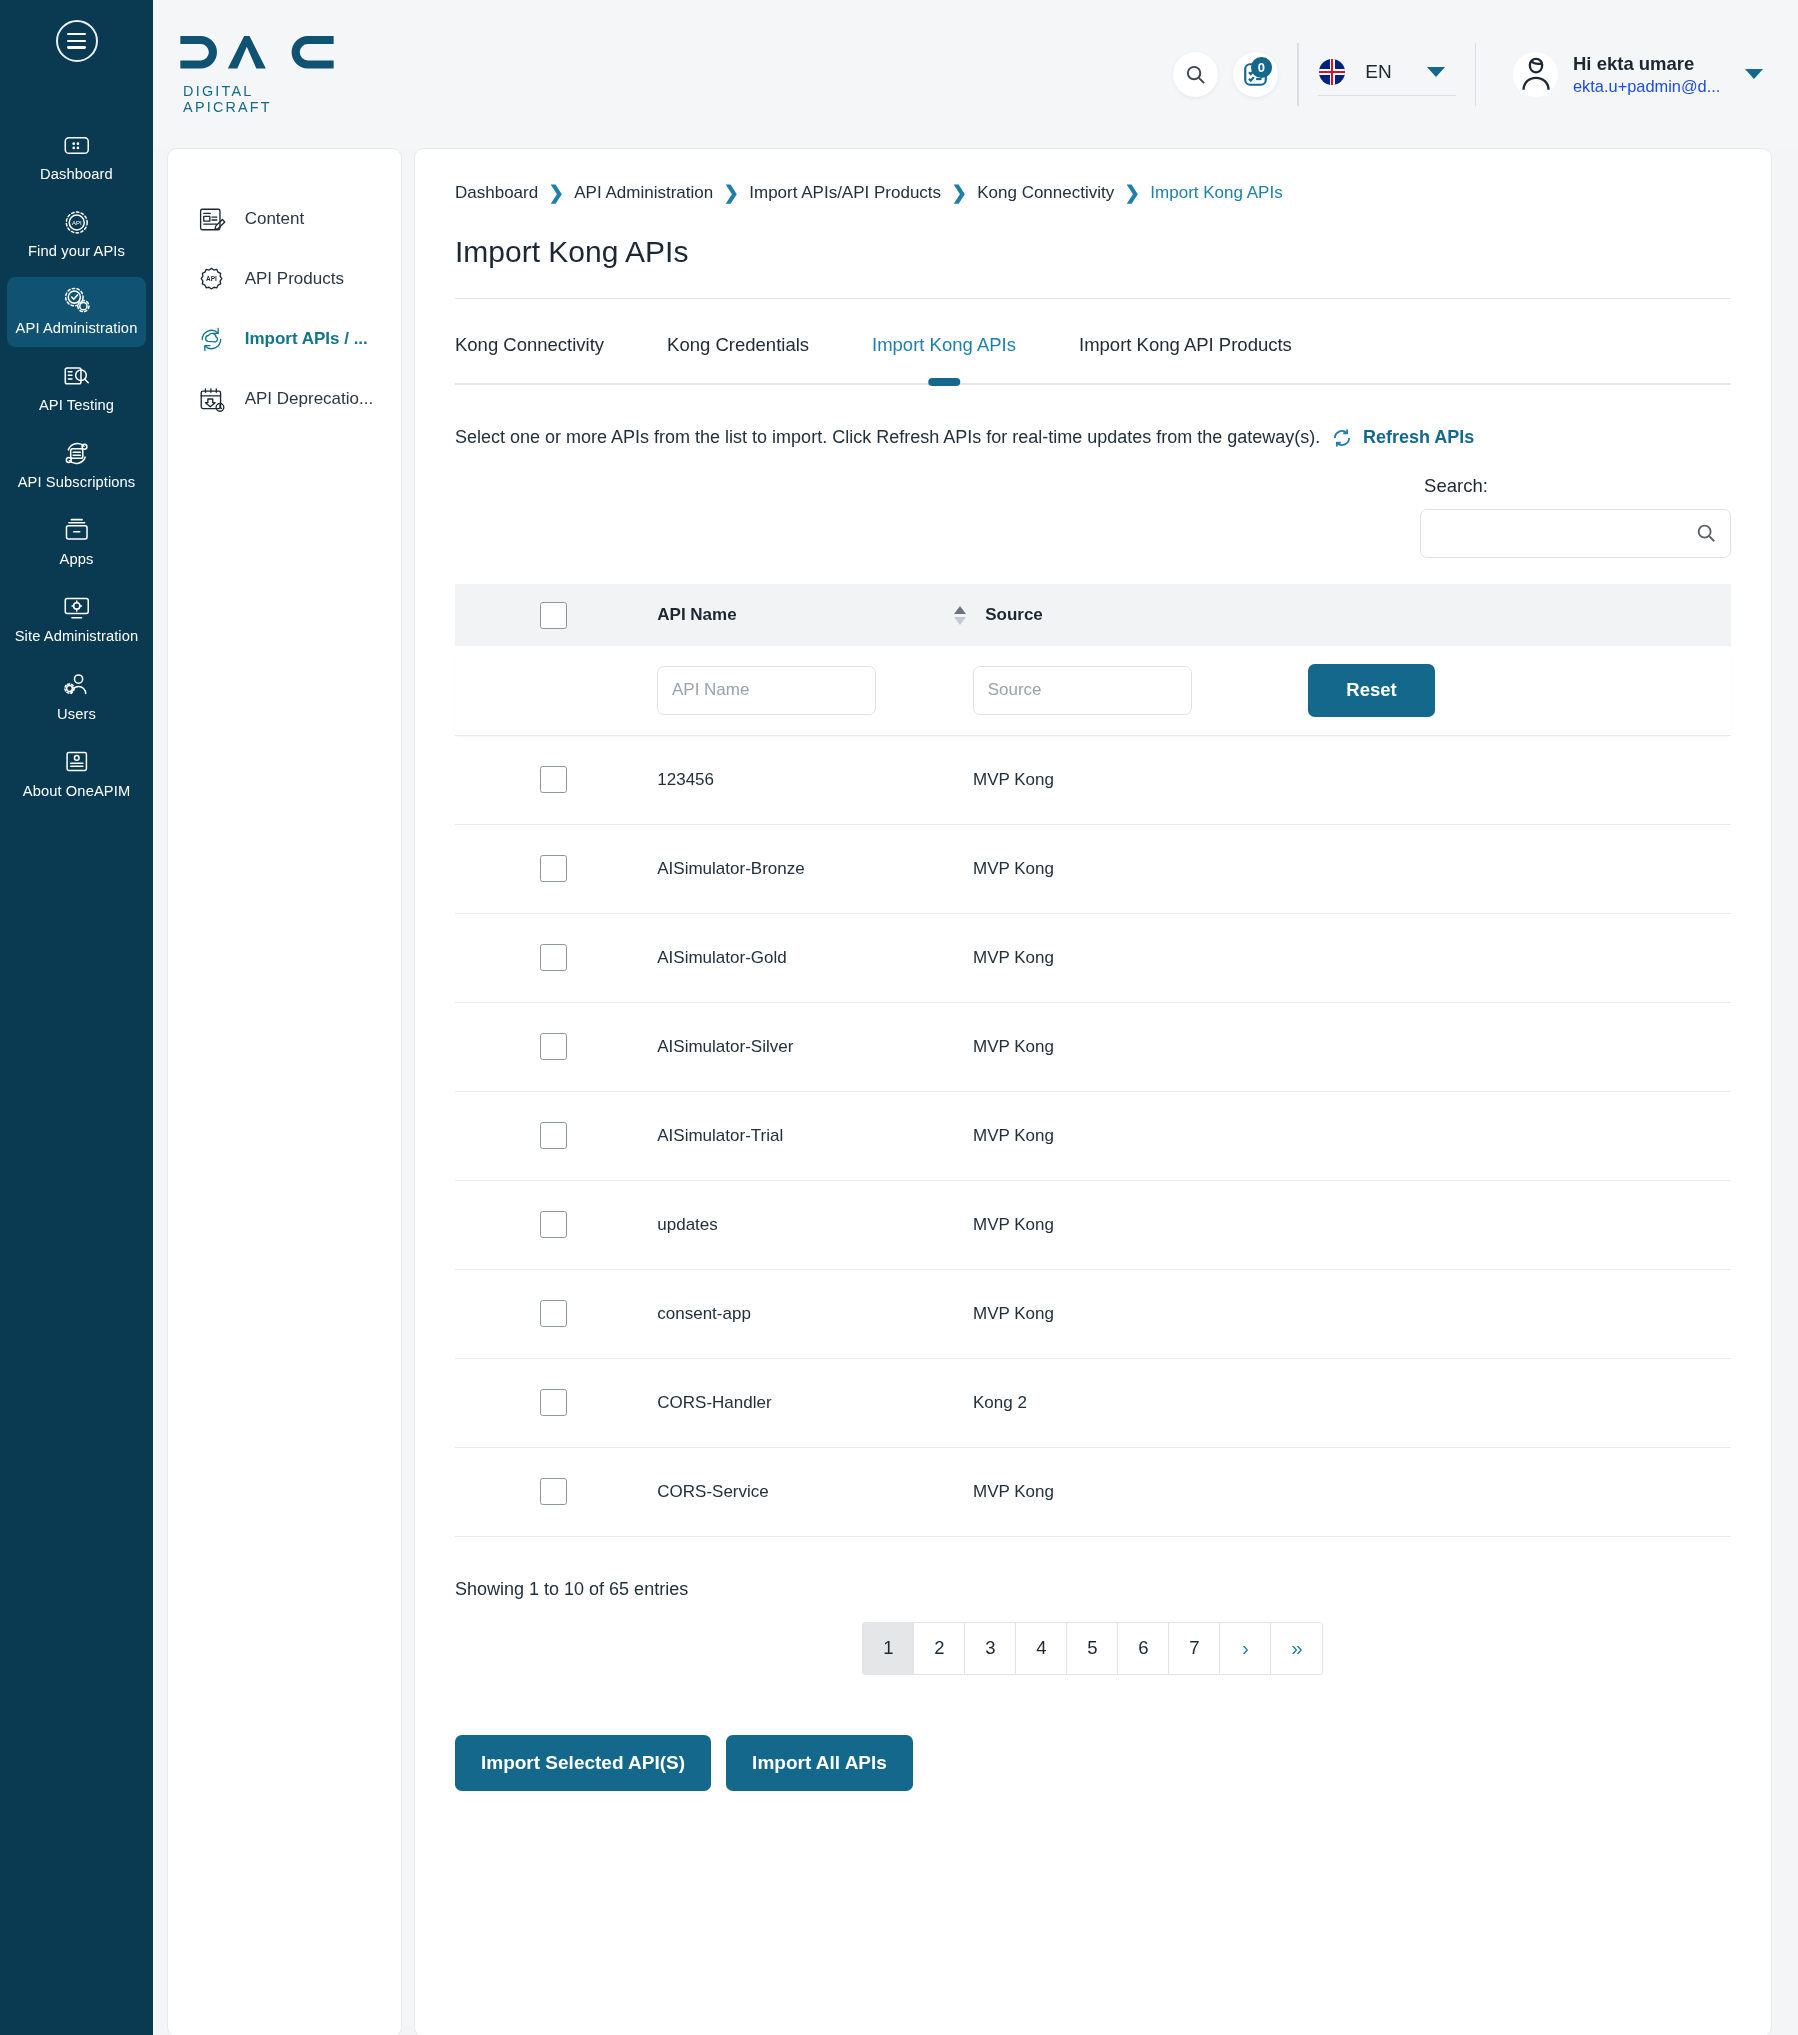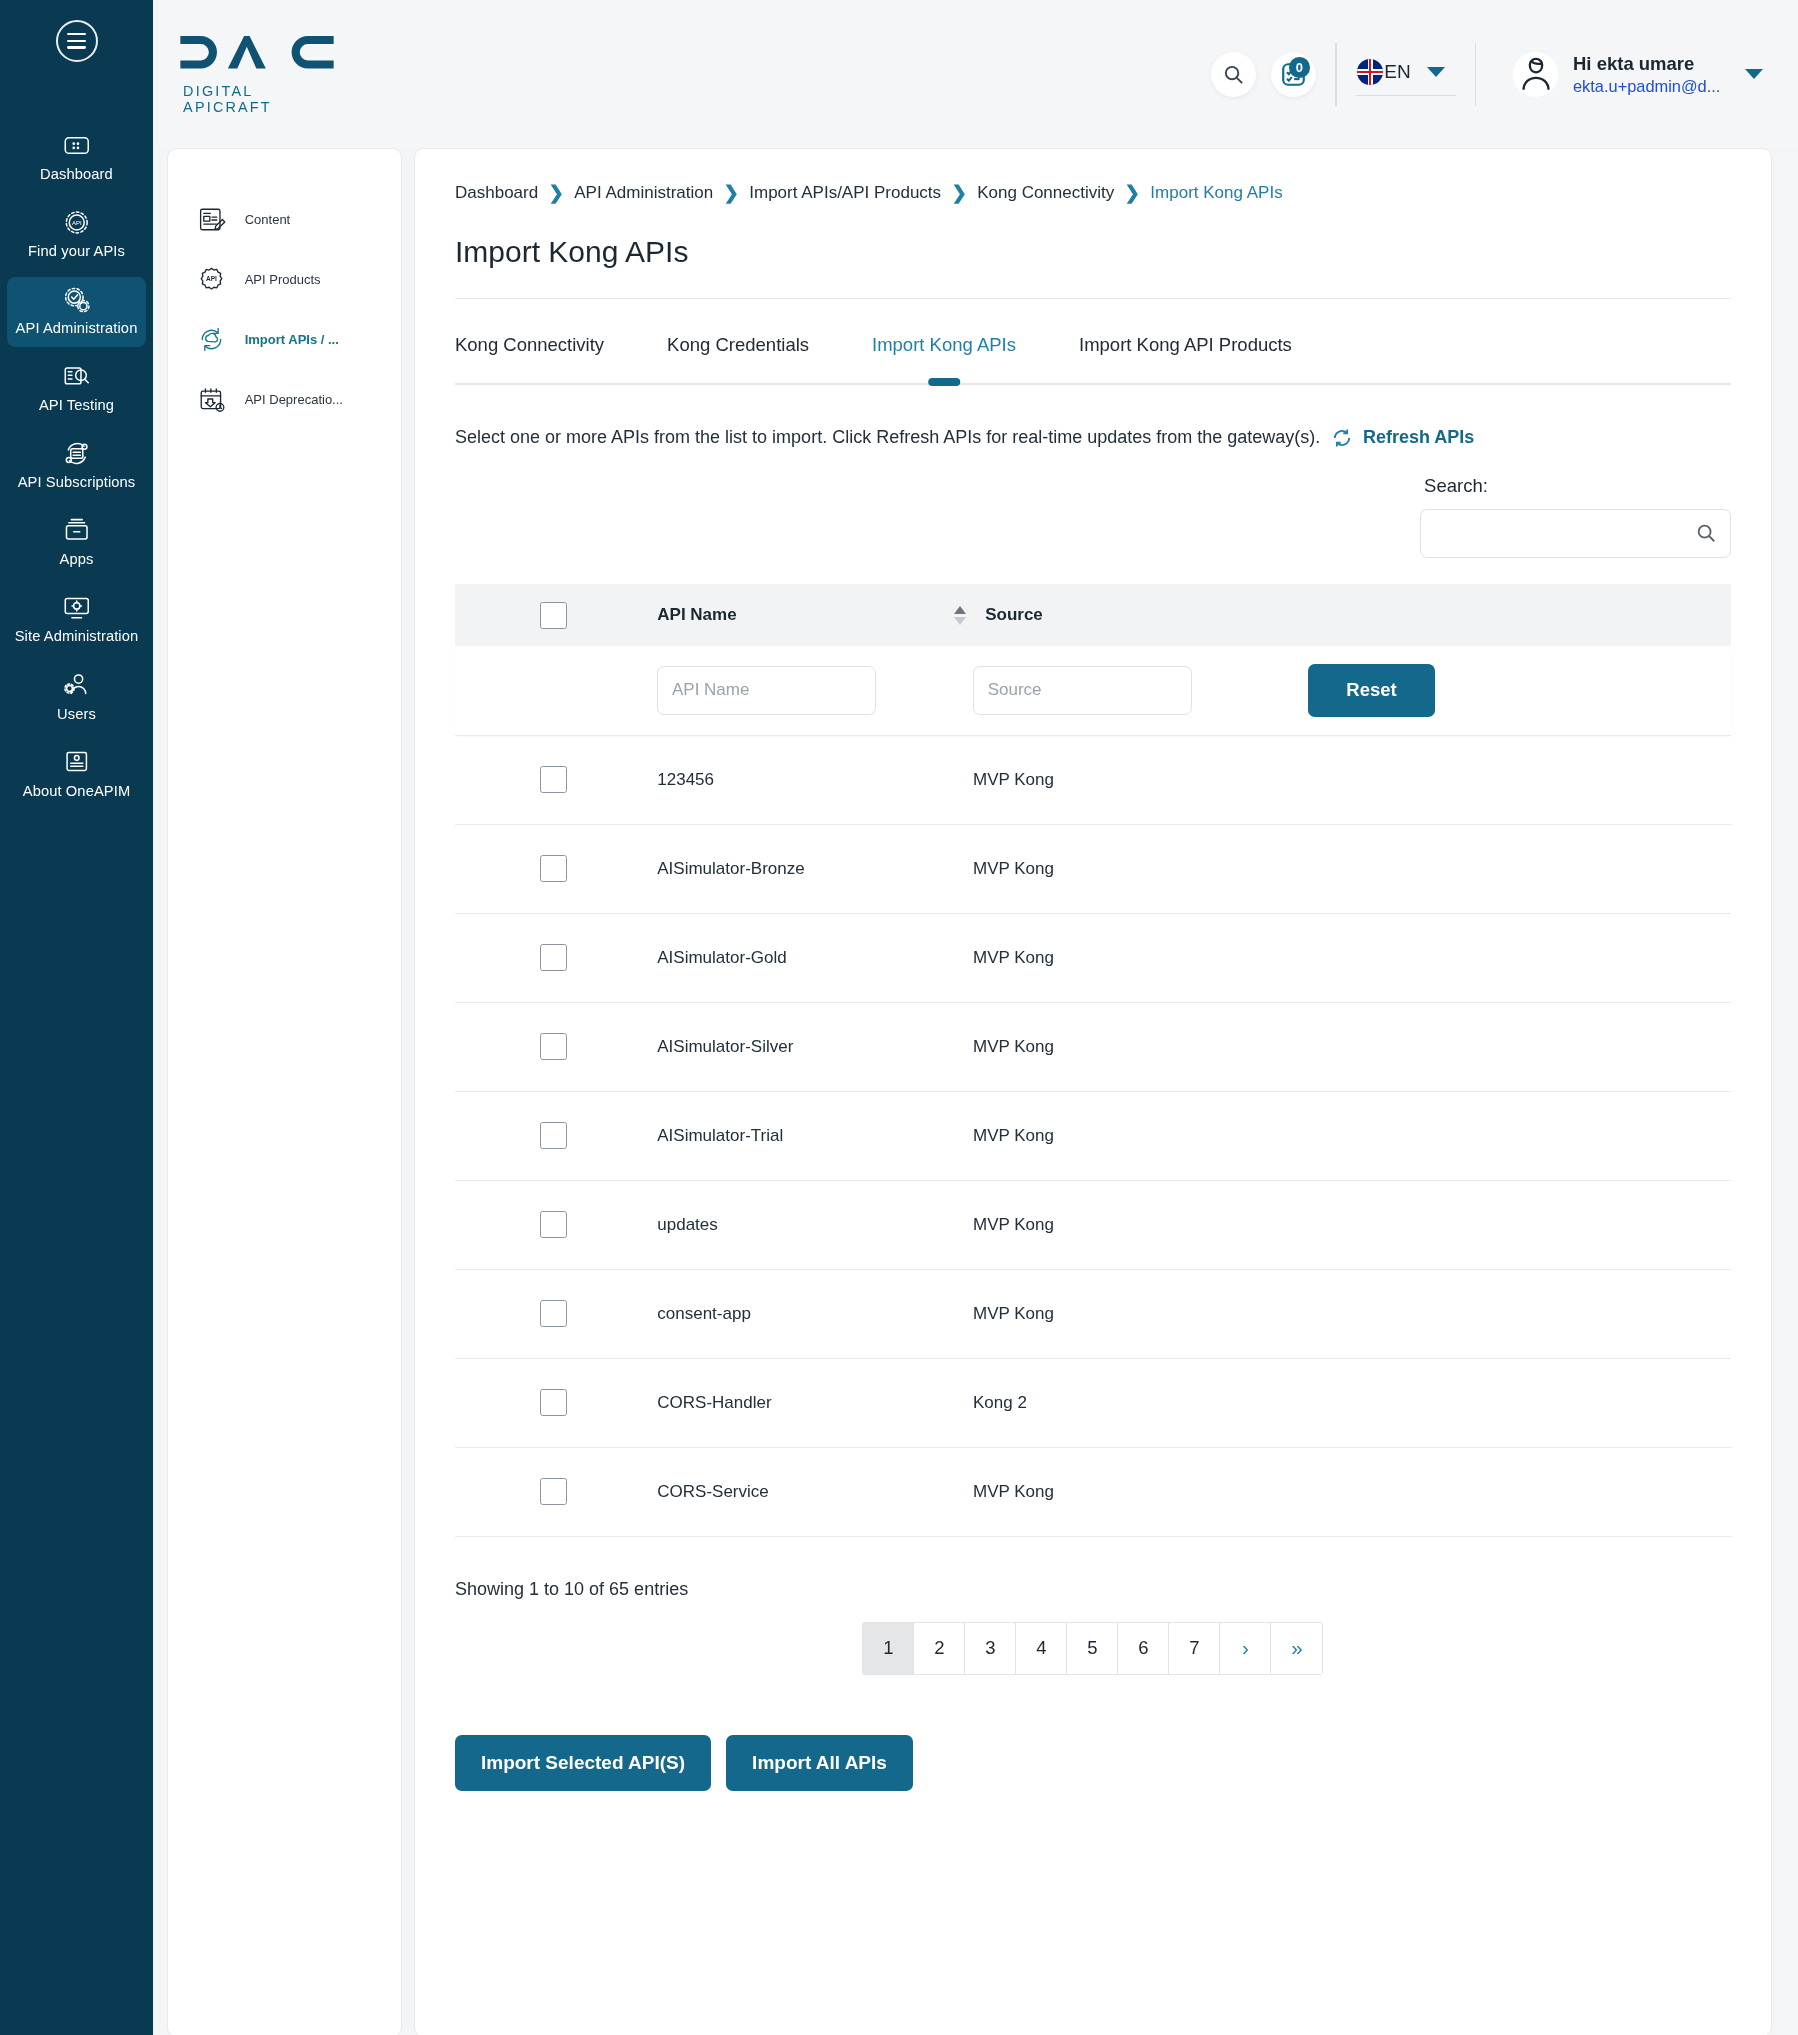--- a/index.html
+++ b/index.html
@@ -46,21 +46,21 @@
   .topbar-right { display: flex; align-items: center; gap: 0; }
   .circle-btn { width: 45px; height: 45px; border-radius: 50%; background: #fff; display: flex;
                 align-items: center; justify-content: center; cursor: pointer;
                 box-shadow: 0 1.4px 5.5px rgba(0,0,0,.06); }
   .circle-btn + .circle-btn { margin-left: 15px; }
   .badge-wrap { position: relative; }
   .badge { position: absolute; top: 5.5px; right: 6.8px; width: 20.5px; height: 20.5px; border-radius: 50%;
            background: #14688c; color: #fff; font-size: 13px; font-weight: 700;
            display: flex; align-items: center; justify-content: center; }
   .divider-v { width: 1.4px; height: 63px; background: #dcdfe2; margin: 0 19px; }
-  .lang { display: flex; align-items: center; gap: 1px; cursor: pointer; border-bottom: 1.4px solid #dcdfe2;
+  .lang { display: flex; align-items: center; gap: 20px; cursor: pointer; border-bottom: 1.4px solid #dcdfe2;
           padding: 6.8px 11px 9.6px 1.4px; }
   .flag { width: 26px; height: 26px; border-radius: 50%; overflow: hidden; position: relative;
           background: #00247d; flex: 0 0 26px; }
   .flag .st { position: absolute; background: #fff; }
   .flag .rd { position: absolute; background: #cf142b; }
   .lang-text { font-size: 19px; color: #1b2733; }
   .chev { width: 0; height: 0; border-left: 9px solid transparent; border-right: 9px solid transparent;
           border-top: 10.3px solid #14688c; }
   .user { display: flex; align-items: center; gap: 15px; cursor: pointer; margin-left: 18px; }
   .avatar { width: 45px; height: 45px; border-radius: 50%; background: #fff; display: flex;
@@ -68,21 +68,21 @@
   .user-meta { display: flex; flex-direction: column; gap: 2px; }
   .user-name { font-size: 18.5px; font-weight: 700; color: #1b2733; white-space: nowrap; }
   .user-mail { font-size: 16.4px; color: #1d4ed8; white-space: nowrap; }
 
   
   .content { flex: 1; display: flex; gap: 12.3px; padding: 0 27px 0 13.7px; align-items: stretch; }
   .subnav { width: 235px; flex: 0 0 235px; background: #fff; border-radius: 9.6px;
             border: 0.7px solid #e7e9eb; padding: 40px 0 0; align-self: flex-start; min-height: 1889px; }
   .subnav-item { display: flex; align-items: center; gap: 18px; padding: 15px 0 15px 29px; cursor: pointer; }
   .subnav-icon { width: 30px; height: 30px; flex: 0 0 30px; display: flex; align-items: center; justify-content: center; }
-  .subnav-label { font-size: 13px; color: #2b3642; }
+  .subnav-label { font-size: 17px; color: #2b3642; }
   .subnav-item.active .subnav-label { color: #13758a; font-weight: 700; }
 
   .main { flex: 1; background: #fff; border-radius: 9.6px; border: 0.7px solid #e7e9eb;
           padding: 33px 40px 48px; min-width: 0; align-self: flex-start; min-height: 1889px; }
 
   .crumbs { display: flex; align-items: center; flex-wrap: wrap; gap: 0; font-size: 17px; color: #23303c; }
   .crumb { white-space: nowrap; cursor: pointer; }
   .crumb.last { color: #1f7fa8; }
   .crumb-sep { margin: 0 10.3px; color: #1f7fa8; font-size: 18.5px; font-weight: 700; }
   .page-title { font-size: 30px; font-weight: 400; color: #1b2733; margin: 31px 0 29px; }

